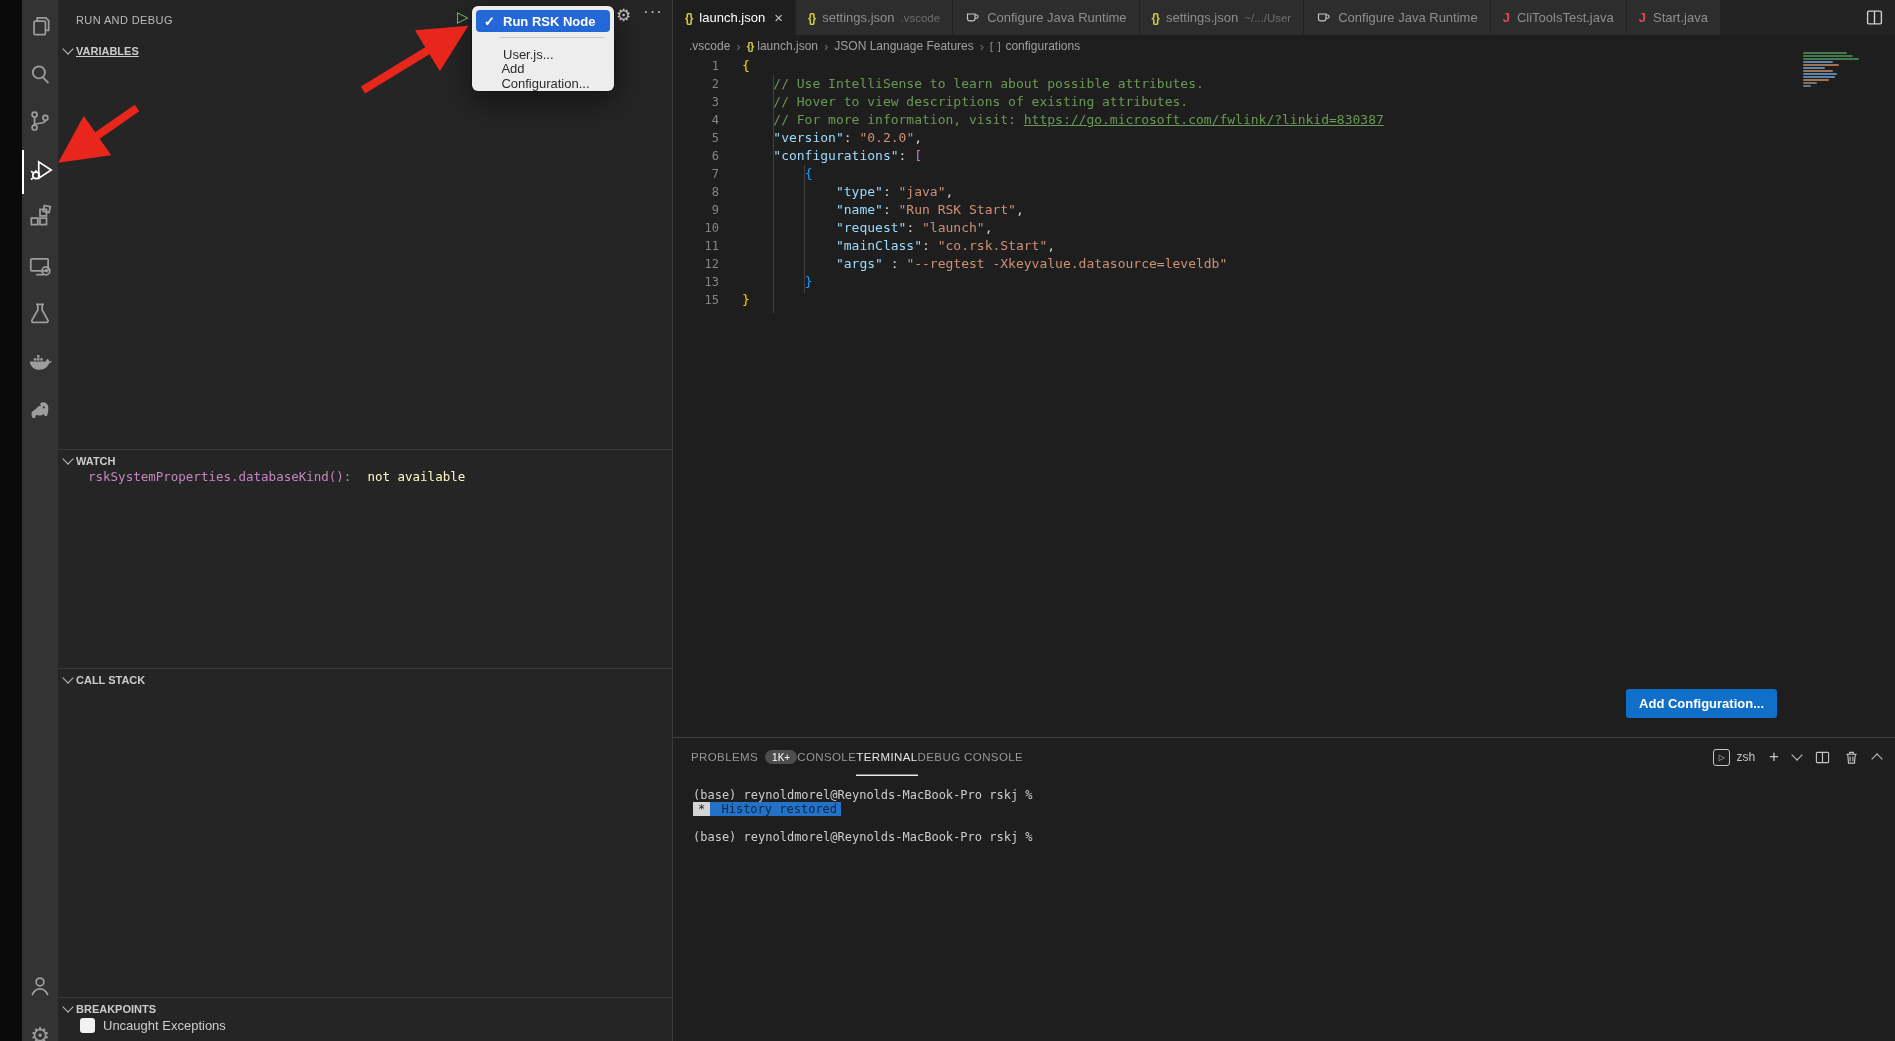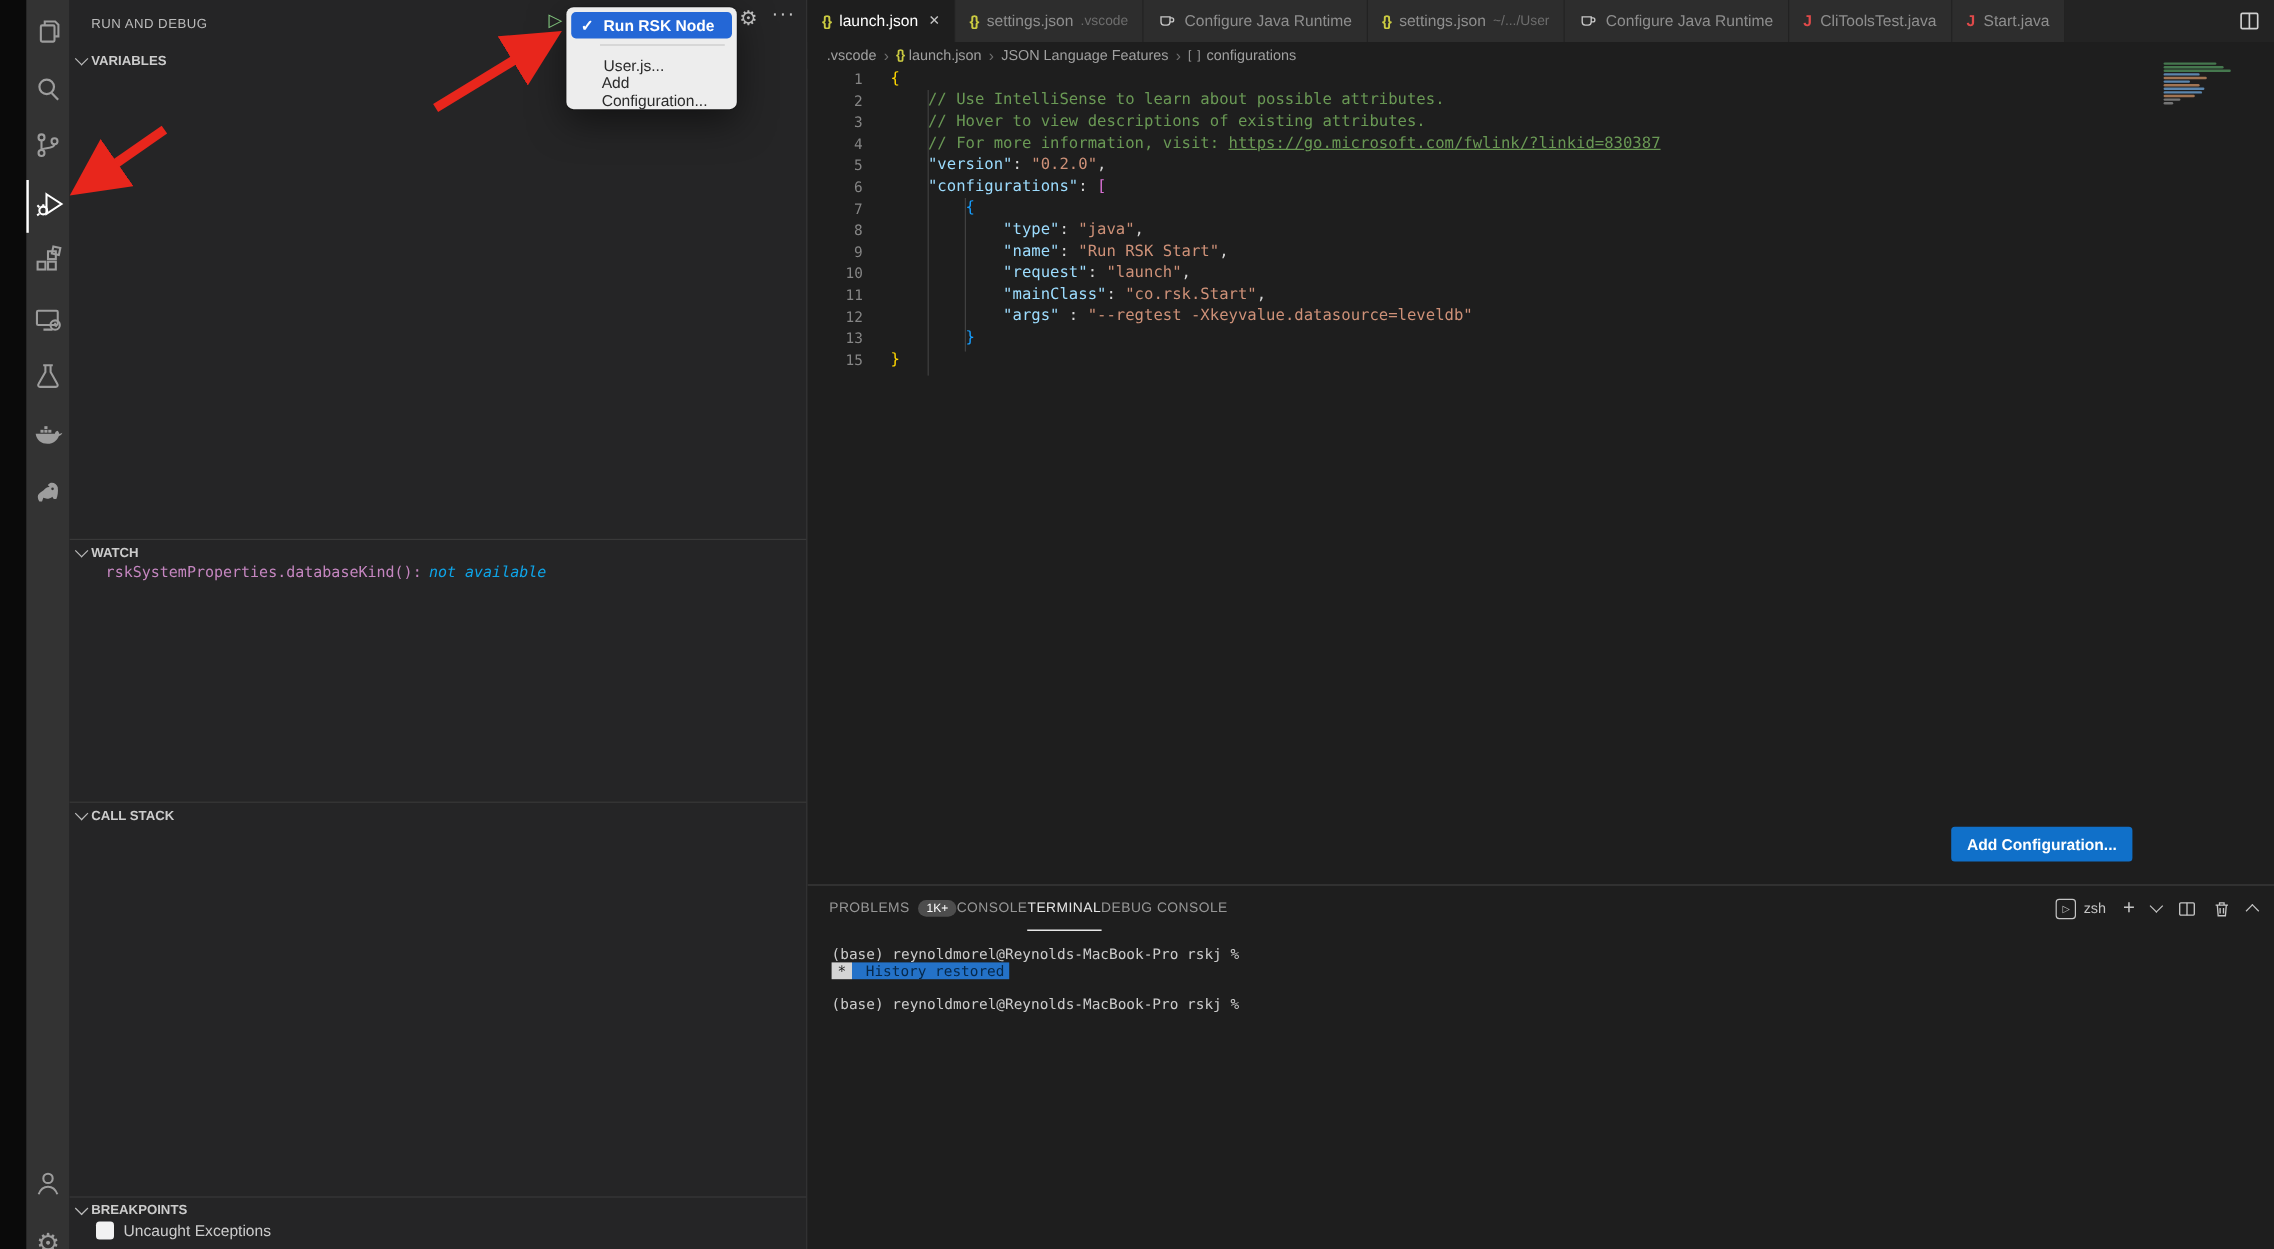--- a/index.html
+++ b/index.html
@@ -17,24 +17,24 @@
   .sidebar{position:absolute;left:58px;top:0;width:614px;height:1041px;background:#252526;border-right:1px solid #3a3a3a;}
   .sb-header{position:absolute;left:0;top:0;width:100%;height:40px;display:flex;align-items:center;}
   .sb-title{margin-left:18px;font-size:11px;letter-spacing:.4px;color:#bbbbbb;}
   .sb-gear{position:absolute;left:558px;top:5px;font-size:17px;color:#c5c5c5;cursor:pointer;}
   .sb-ellipsis{position:absolute;left:585px;top:2px;font-size:17px;color:#c5c5c5;cursor:pointer;letter-spacing:1px;}
   .play-glyph{position:absolute;left:399px;top:8px;color:#89d185;font-size:15px;}
   .sec-head{position:absolute;left:0;width:100%;height:22px;display:flex;align-items:center;gap:4px;
     font-size:11px;font-weight:bold;color:#cccccc;border-top:1px solid #393939;cursor:pointer;}
   .sec-head .chev{margin-left:6px;width:8px;height:8px;position:relative;top:-2px;
     border-right:1.4px solid #bbbbbb;border-bottom:1.4px solid #bbbbbb;transform:rotate(45deg);width:7px;height:7px;}
-  .sec-head.first{border-top:none;}
+  .sec-head.first{border-top:none;text-decoration:underline;}
   .watch-item{position:absolute;left:30px;font-size:12.5px;font-family:"DejaVu Sans Mono",monospace;}
   .watch-expr{color:#c586c0;}
-  .watch-val{color:#0ea5e9;font-style:italic;margin-left:6px;}
+  .watch-val{color:#fef9c3;margin-left:16px;}
   .bp-item{position:absolute;left:22px;display:flex;align-items:center;gap:8px;font-size:13px;color:#cccccc;}
   .bp-check{width:15px;height:15px;background:#f2f2f2;border-radius:3px;cursor:pointer;}
   
   .editor-region{position:absolute;left:673px;top:0;width:1222px;height:1041px;background:#1e1e1e;}
   .tab-bar{position:absolute;left:0;top:0;width:100%;height:35px;background:#232323;display:flex;align-items:stretch;}
   .tab{display:flex;align-items:center;gap:7px;padding:0 12px;background:#2d2d2d;border-right:1px solid #222222;
     font-size:13px;color:#8e8e8e;white-space:nowrap;cursor:pointer;}
   .tab.active{background:#1e1e1e;color:#ffffff;}
   .tab .t-desc{font-size:11.5px;color:#6d6d6d;margin-left:-1px;}
   .tab .t-close{font-size:15px;color:#c4c4c4;margin-left:2px;cursor:pointer;}

